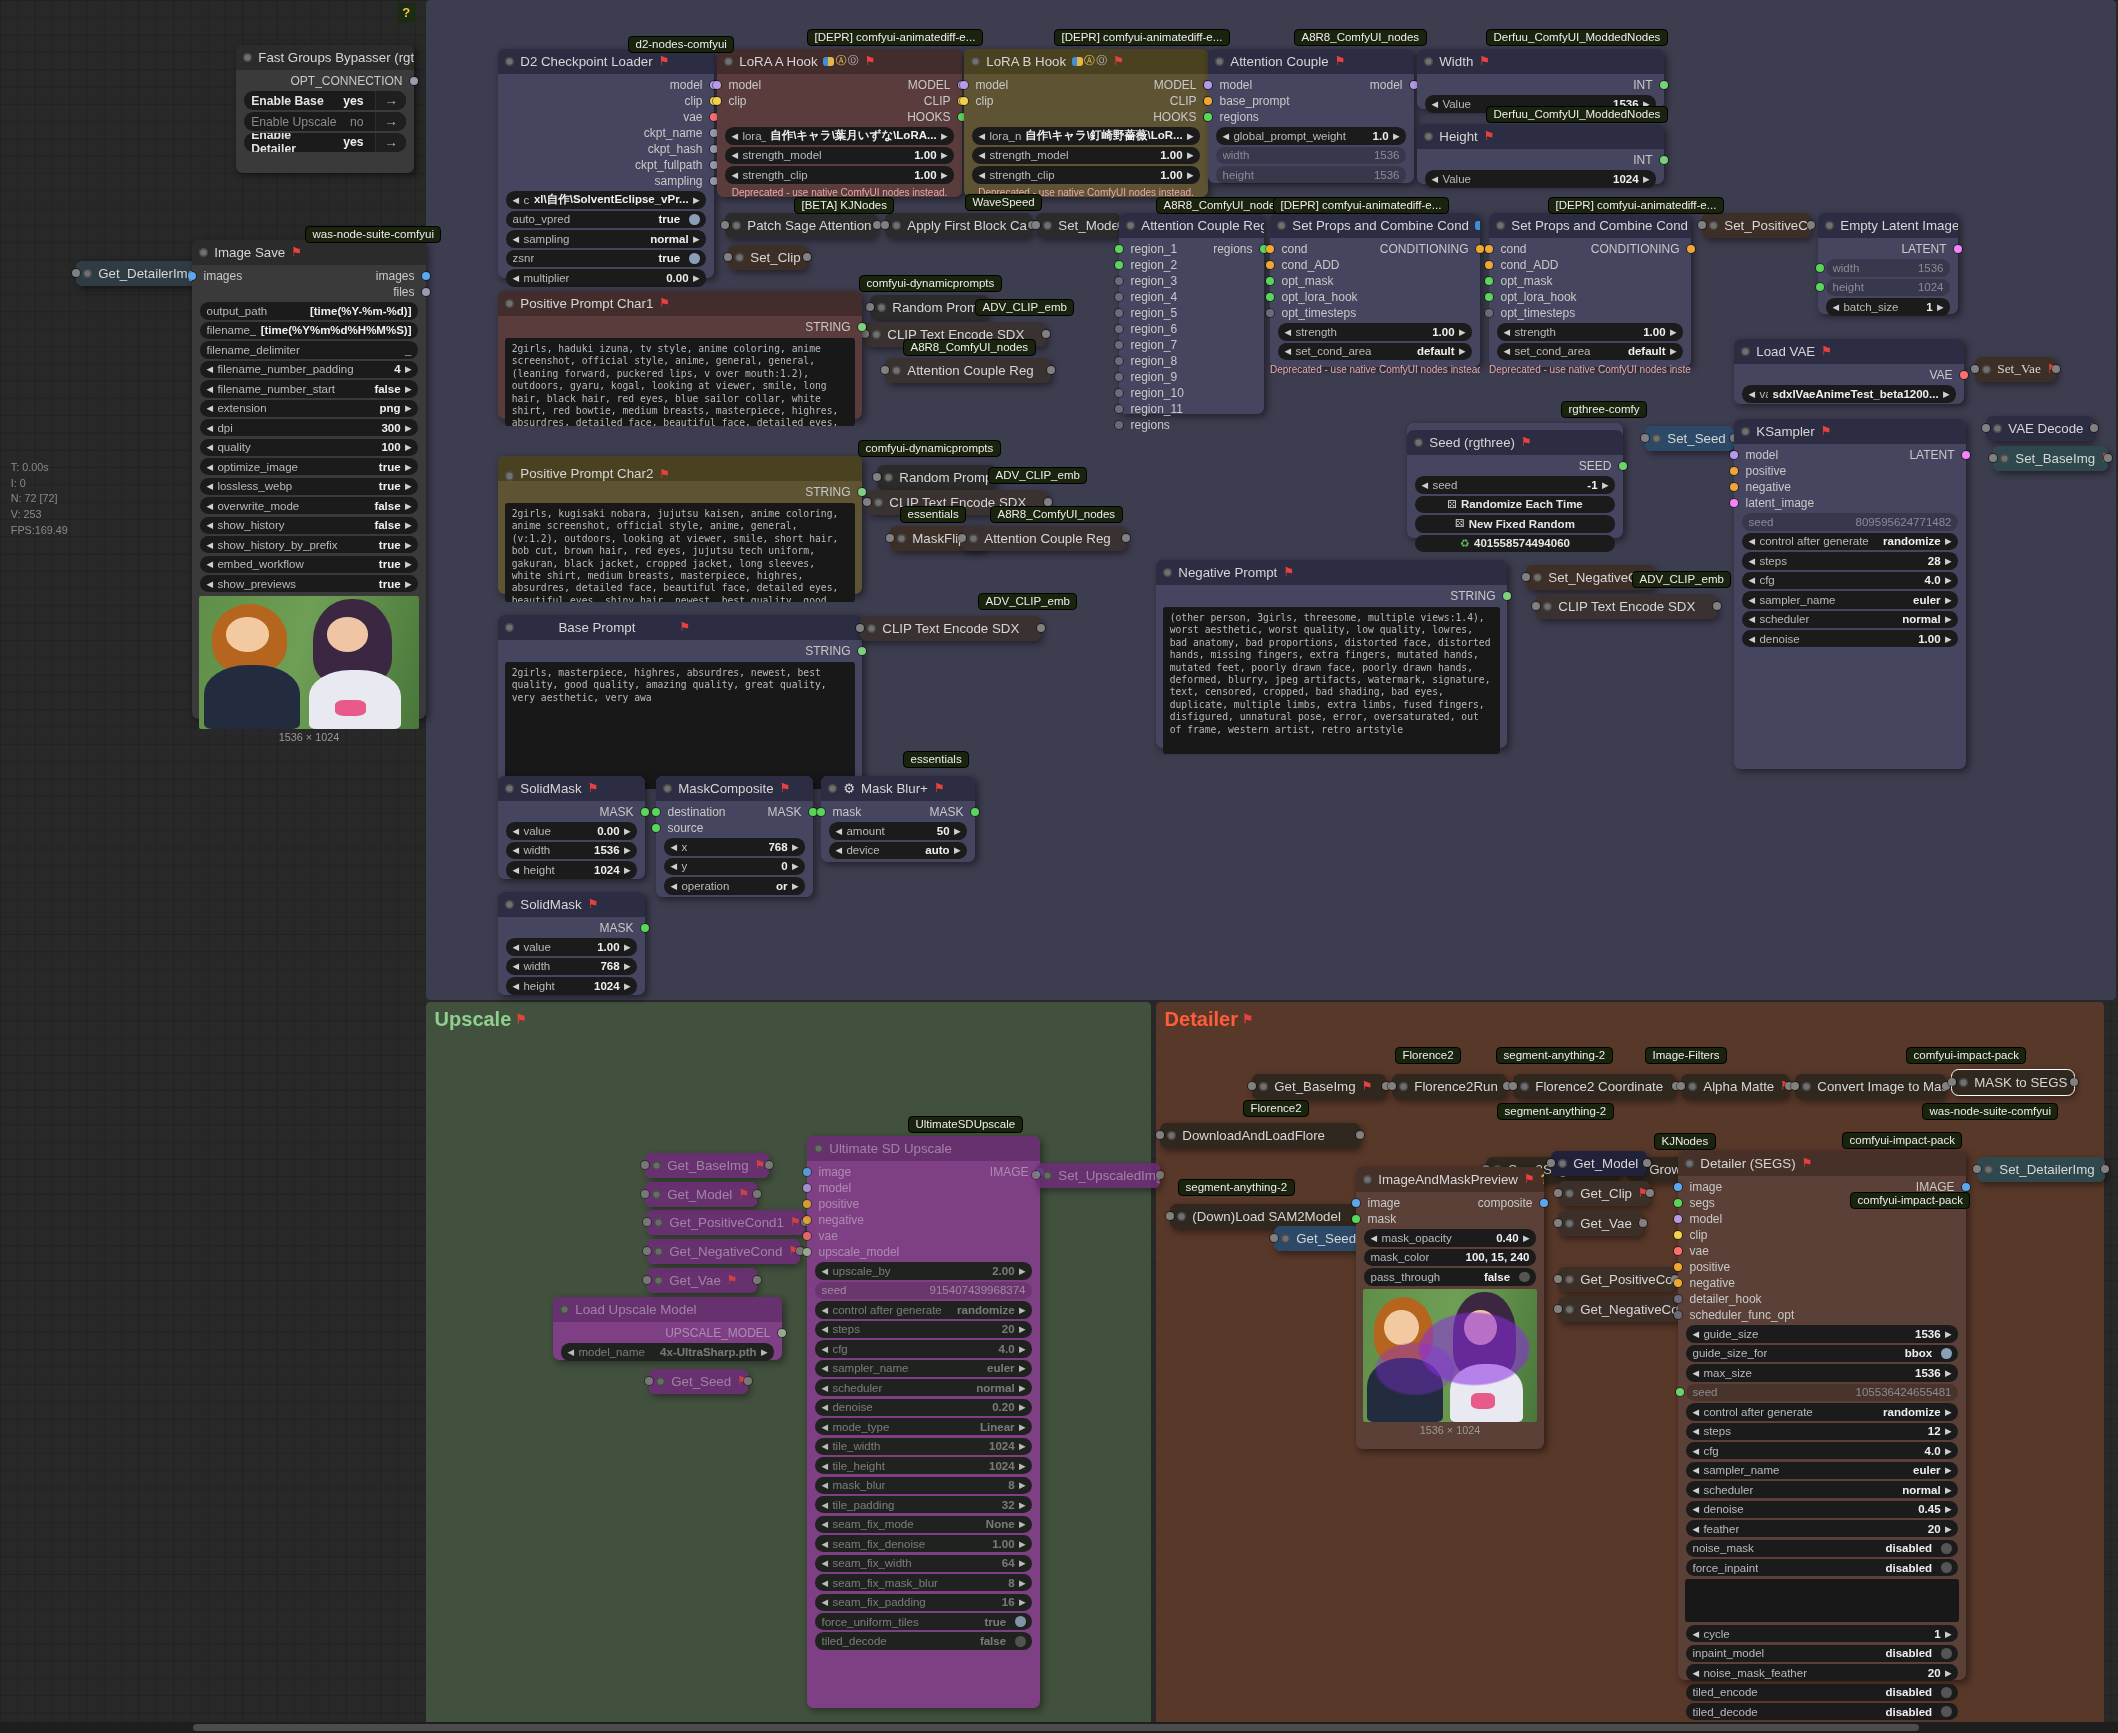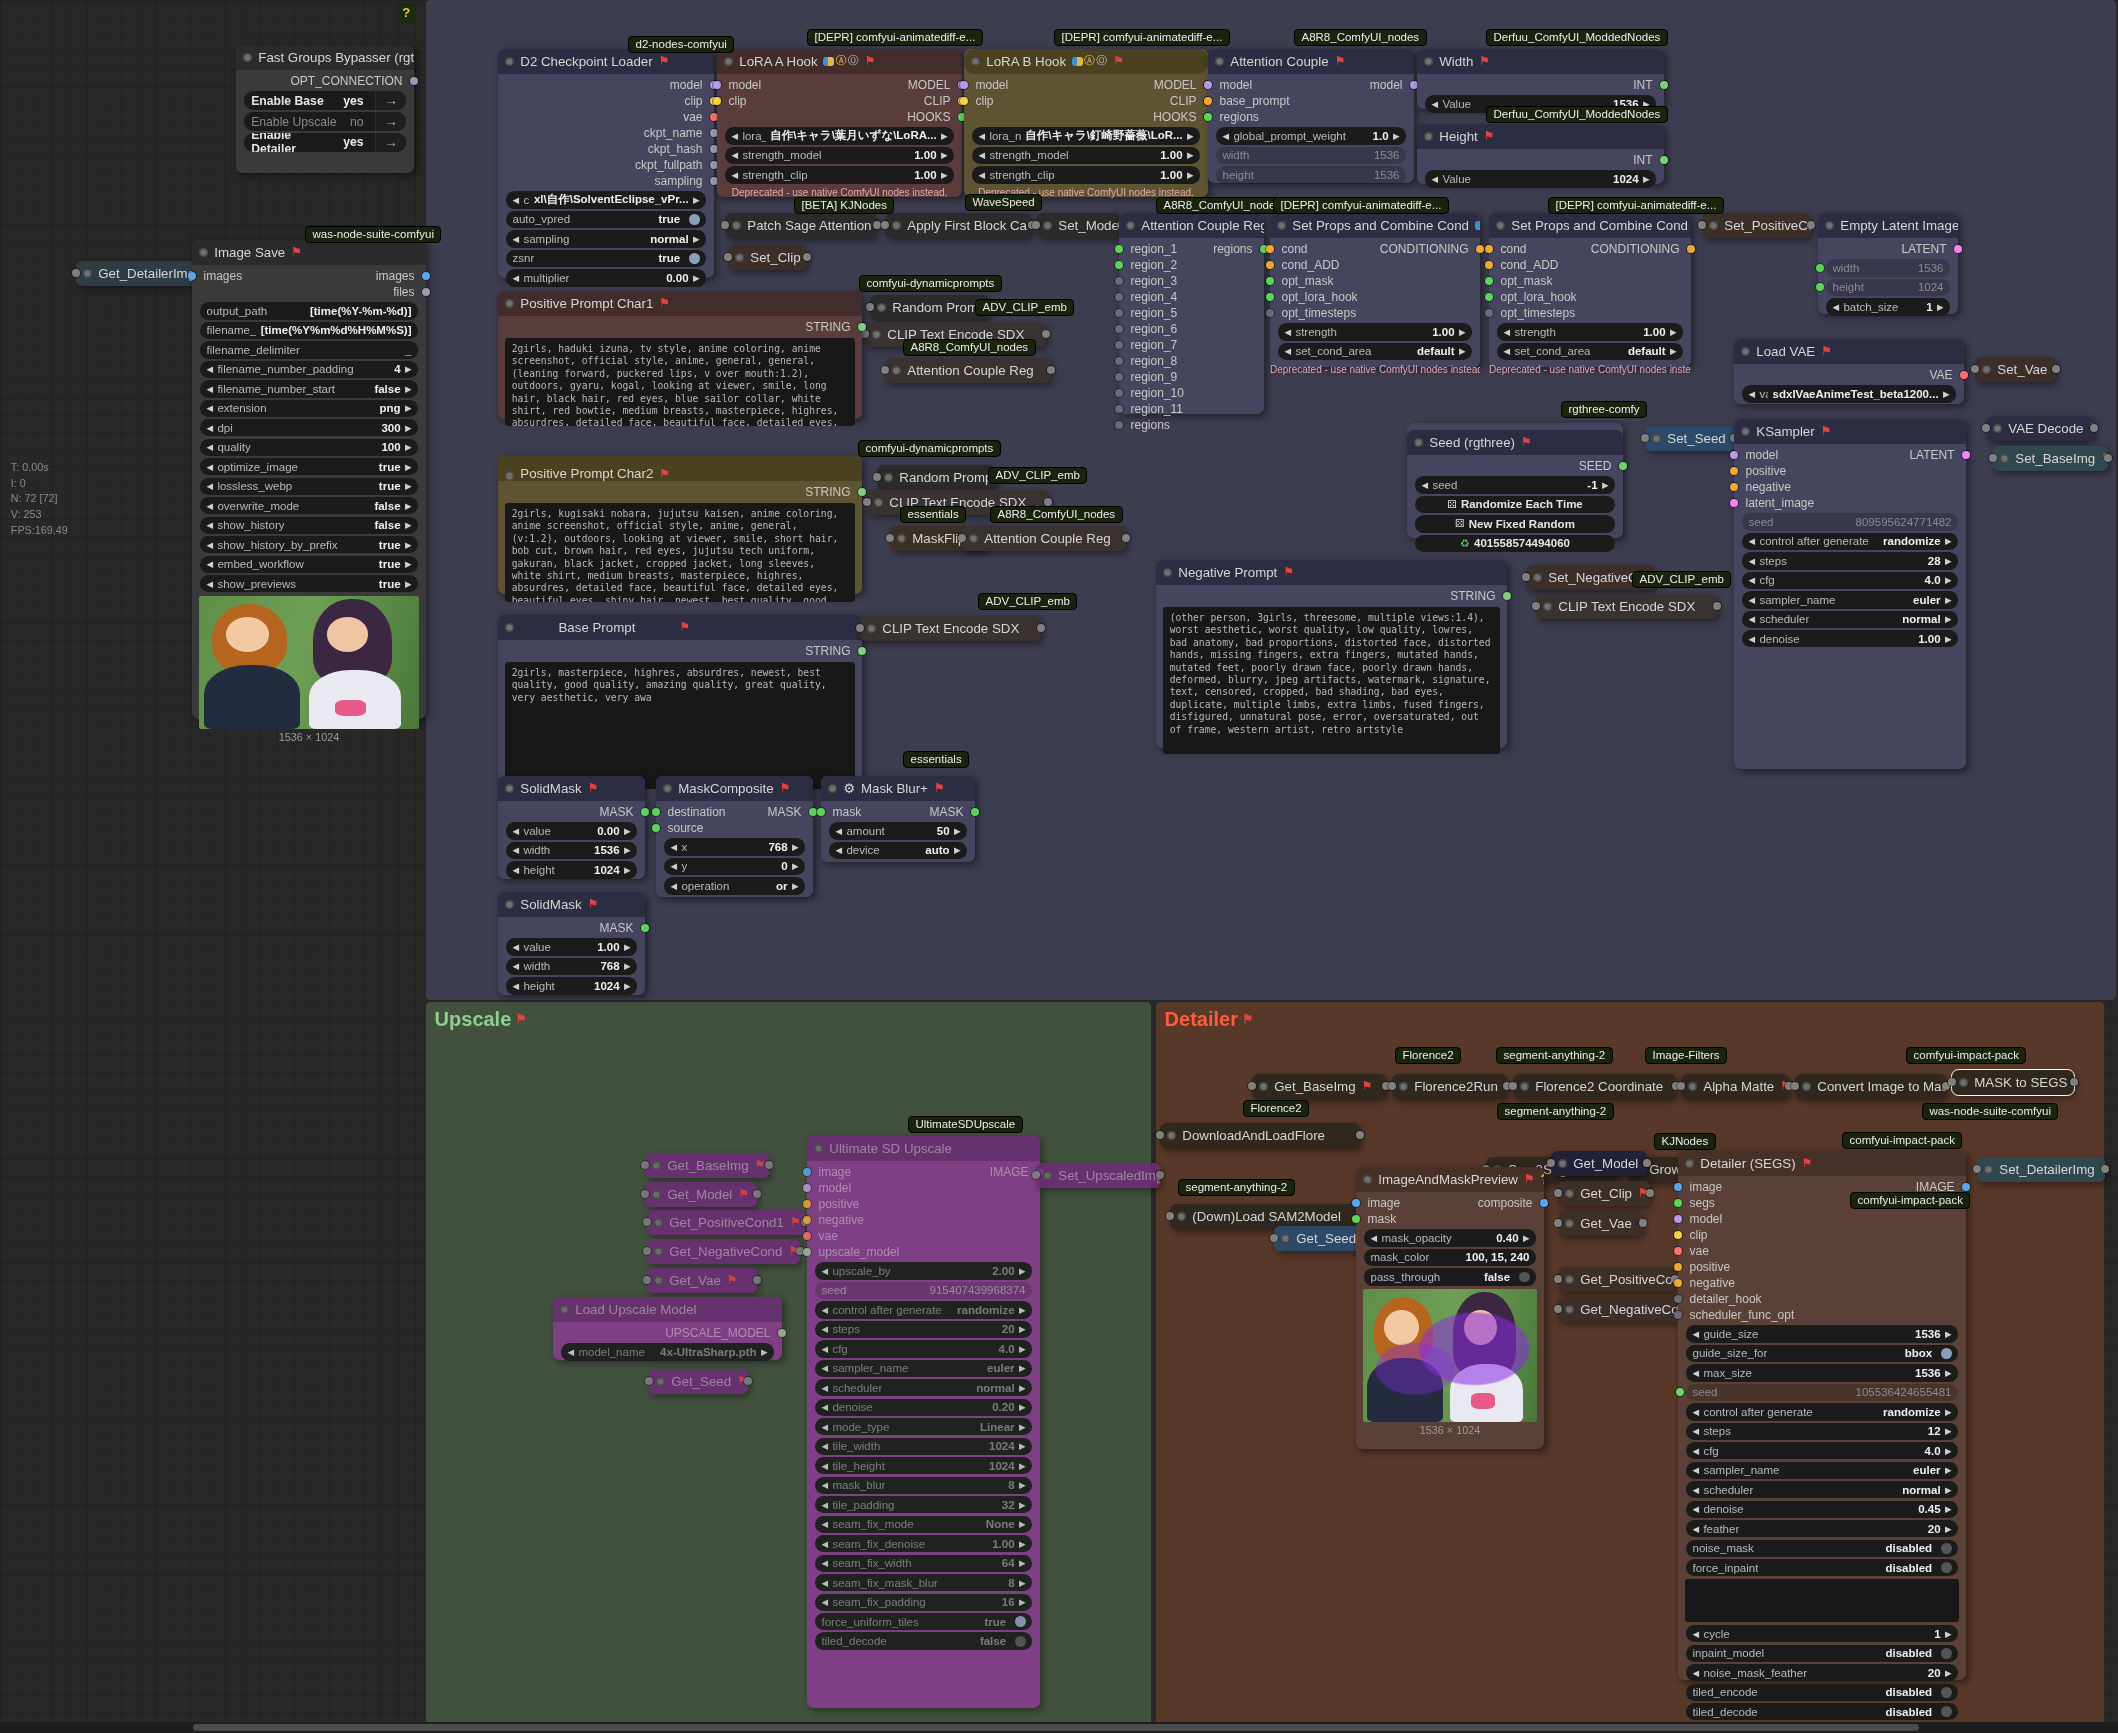--- a/index.html
+++ b/index.html
@@ -431,21 +431,21 @@
         <div class="widget ">
           <span class="arr">◀</span>
           <span class="wl">strength_clip</span>
           <span class="wv">1.00</span>
           <span class="arr">▶</span>
         </div>
         <div class="footer">Deprecated - use native ComfyUI nodes instead.</div>
       </div>
     </div>
     <div class="node" style="left: 964px; top: 49px; width: 244px; height: 148px; background: rgb(94, 84, 51);">
-      <div class="hd" style="background: rgb(73, 65, 31); border-radius: 11px;">
+      <div class="hd" style="background: rgb(73, 65, 31);">
         <span class="ndot"></span>
         <span>LoRA B Hook</span>
         <span class="chipset">
           <span class="chip-mask"></span>
           <span class="chip-l">Ⓐ</span>
           <span class="chip-l2">Ⓞ</span>
         </span>
         <span class="pin">⚑</span>
       </div>
       <div class="bd">
@@ -967,21 +967,21 @@
         </div>
         <div class="widget ">
           <span class="arr">◀</span>
           <span class="wl">vae_name</span>
           <span class="wv">sdxlVaeAnimeTest_beta1200...</span>
           <span class="arr">▶</span>
         </div>
       </div>
     </div>
     <div class="node collapsed" style="left: 1975px; top: 357px; width: 81px; height: 24.5px; background: rgb(74, 59, 49);">
-      <div class="hd" style="background: rgb(60, 47, 40);">
+      <div class="hd" style="background: rgb(60, 47, 40); font-family: Liberation Serif, serif;">
         <span class="ndot"></span>
         <span>Set_Vae</span>
         <span class="pin">⚑</span>
       </div>
       <span class="sdot in" style="background: rgb(128, 128, 128); top: 8px;"></span>
       <span class="sdot out" style="background: rgb(128, 128, 128); top: 8px;"></span>
     </div>
     <div class="node" style="left: 1734px; top: 419px; width: 232px; height: 350px; background: rgb(69, 69, 95);">
       <div class="hd" style="background: rgb(44, 44, 66);">
         <span class="ndot"></span>

